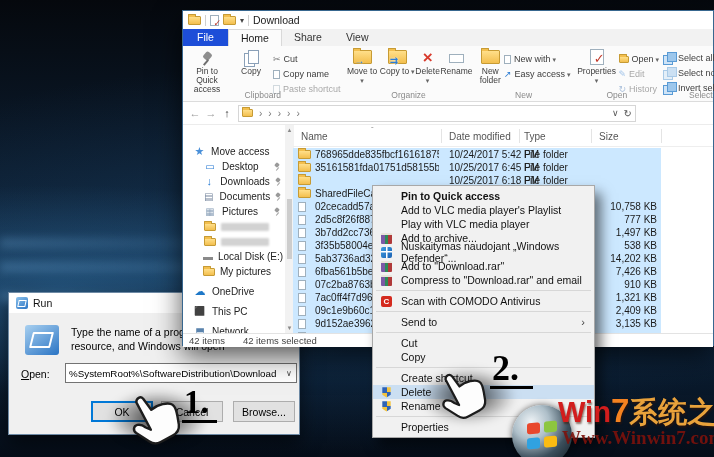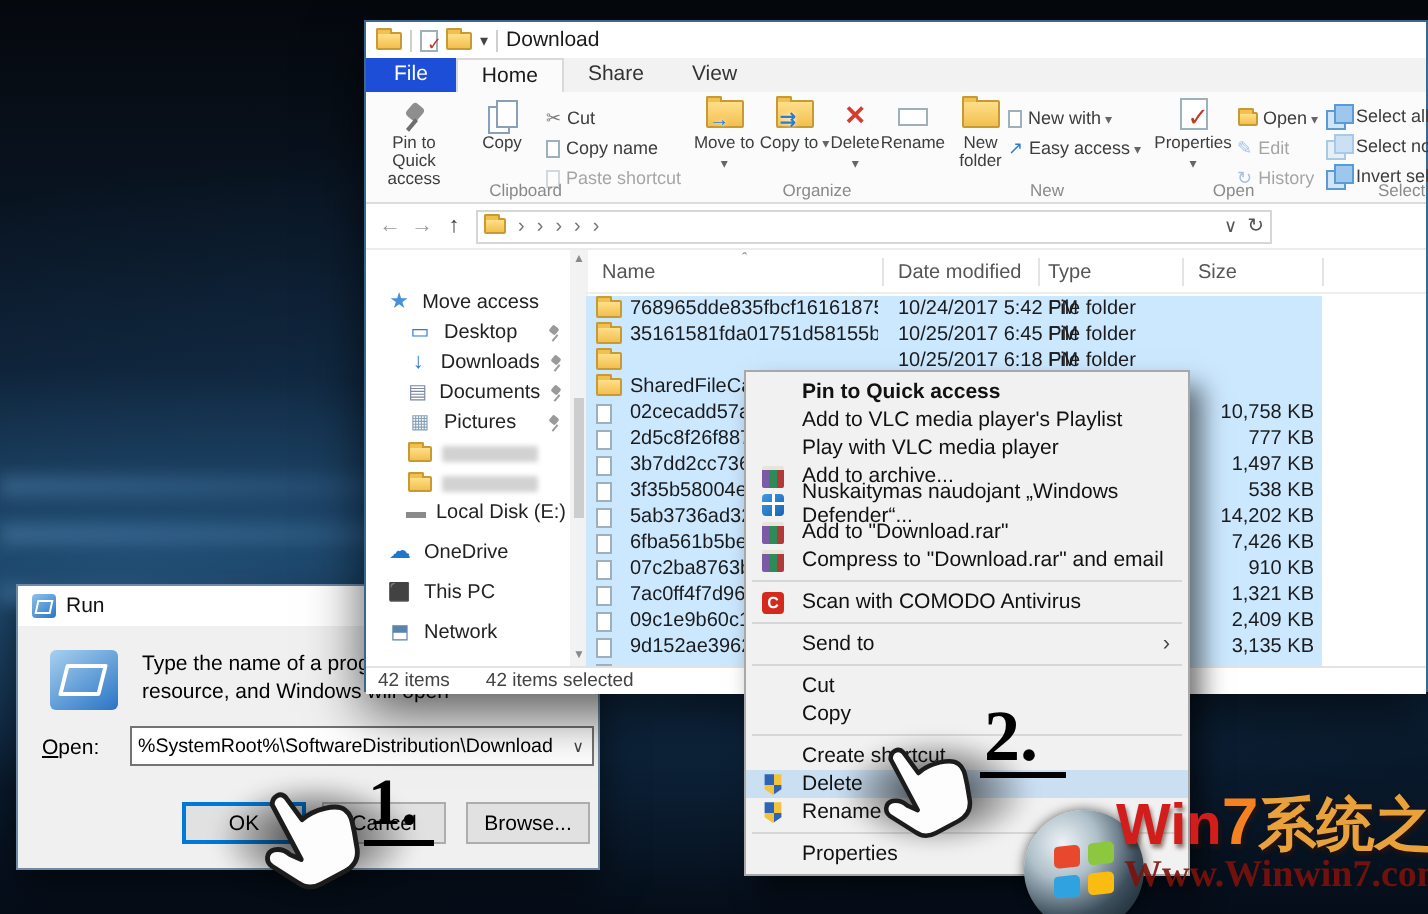--- a/index.html
+++ b/index.html
@@ -407,20 +407,27 @@
             <span class="sb-label"></span>
             <span class="pin"></span>
           </div>
           <div class="sb ind">
             <span class="si">
               <span class="si-glyph" style="color: rgb(138, 138, 138); font-size: 10px; line-height: 1;">▬</span>
             </span>
             <span class="sb-label">Local Disk (E:)</span>
             <span class="pin"></span>
           </div>
+          <div class="sb ind">
+            <span class="si">
+              <span class="fg" style="width: 12px; height: 8px;"></span>
+            </span>
+            <span class="sb-label">My pictures</span>
+            <span class="pin"></span>
+          </div>
           <div class="sb gap">
             <span class="si">
               <span class="si-glyph" style="color: rgb(30, 120, 200); font-size: 11px; line-height: 1;">☁</span>
             </span>
             <span class="sb-label">OneDrive</span>
             <span class="pin"></span>
           </div>
           <div class="sb gap">
             <span class="si">
               <span class="si-glyph" style="color: rgb(90, 131, 173); font-size: 9px; line-height: 1;">⬛</span>

